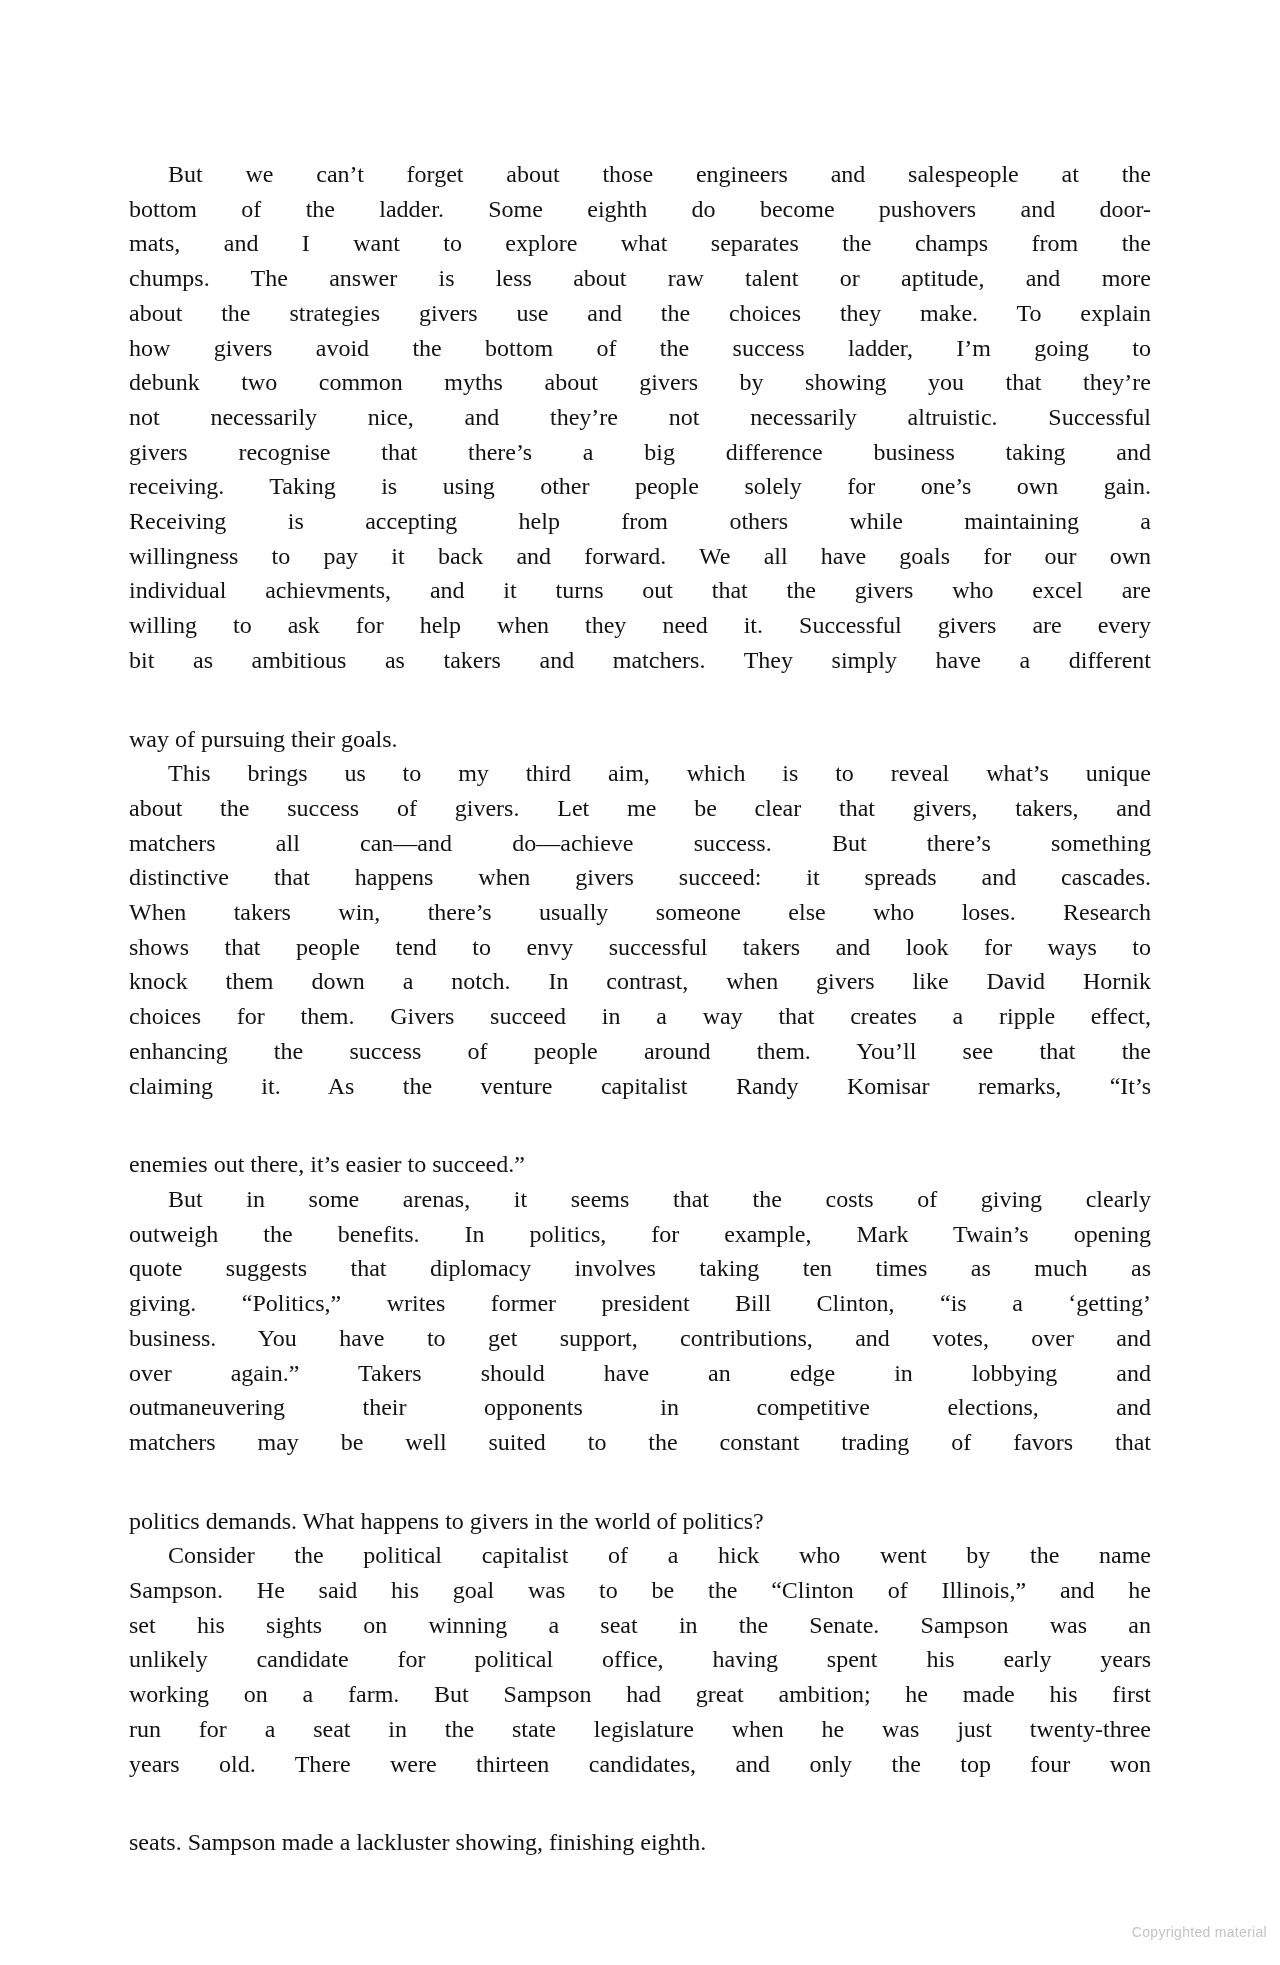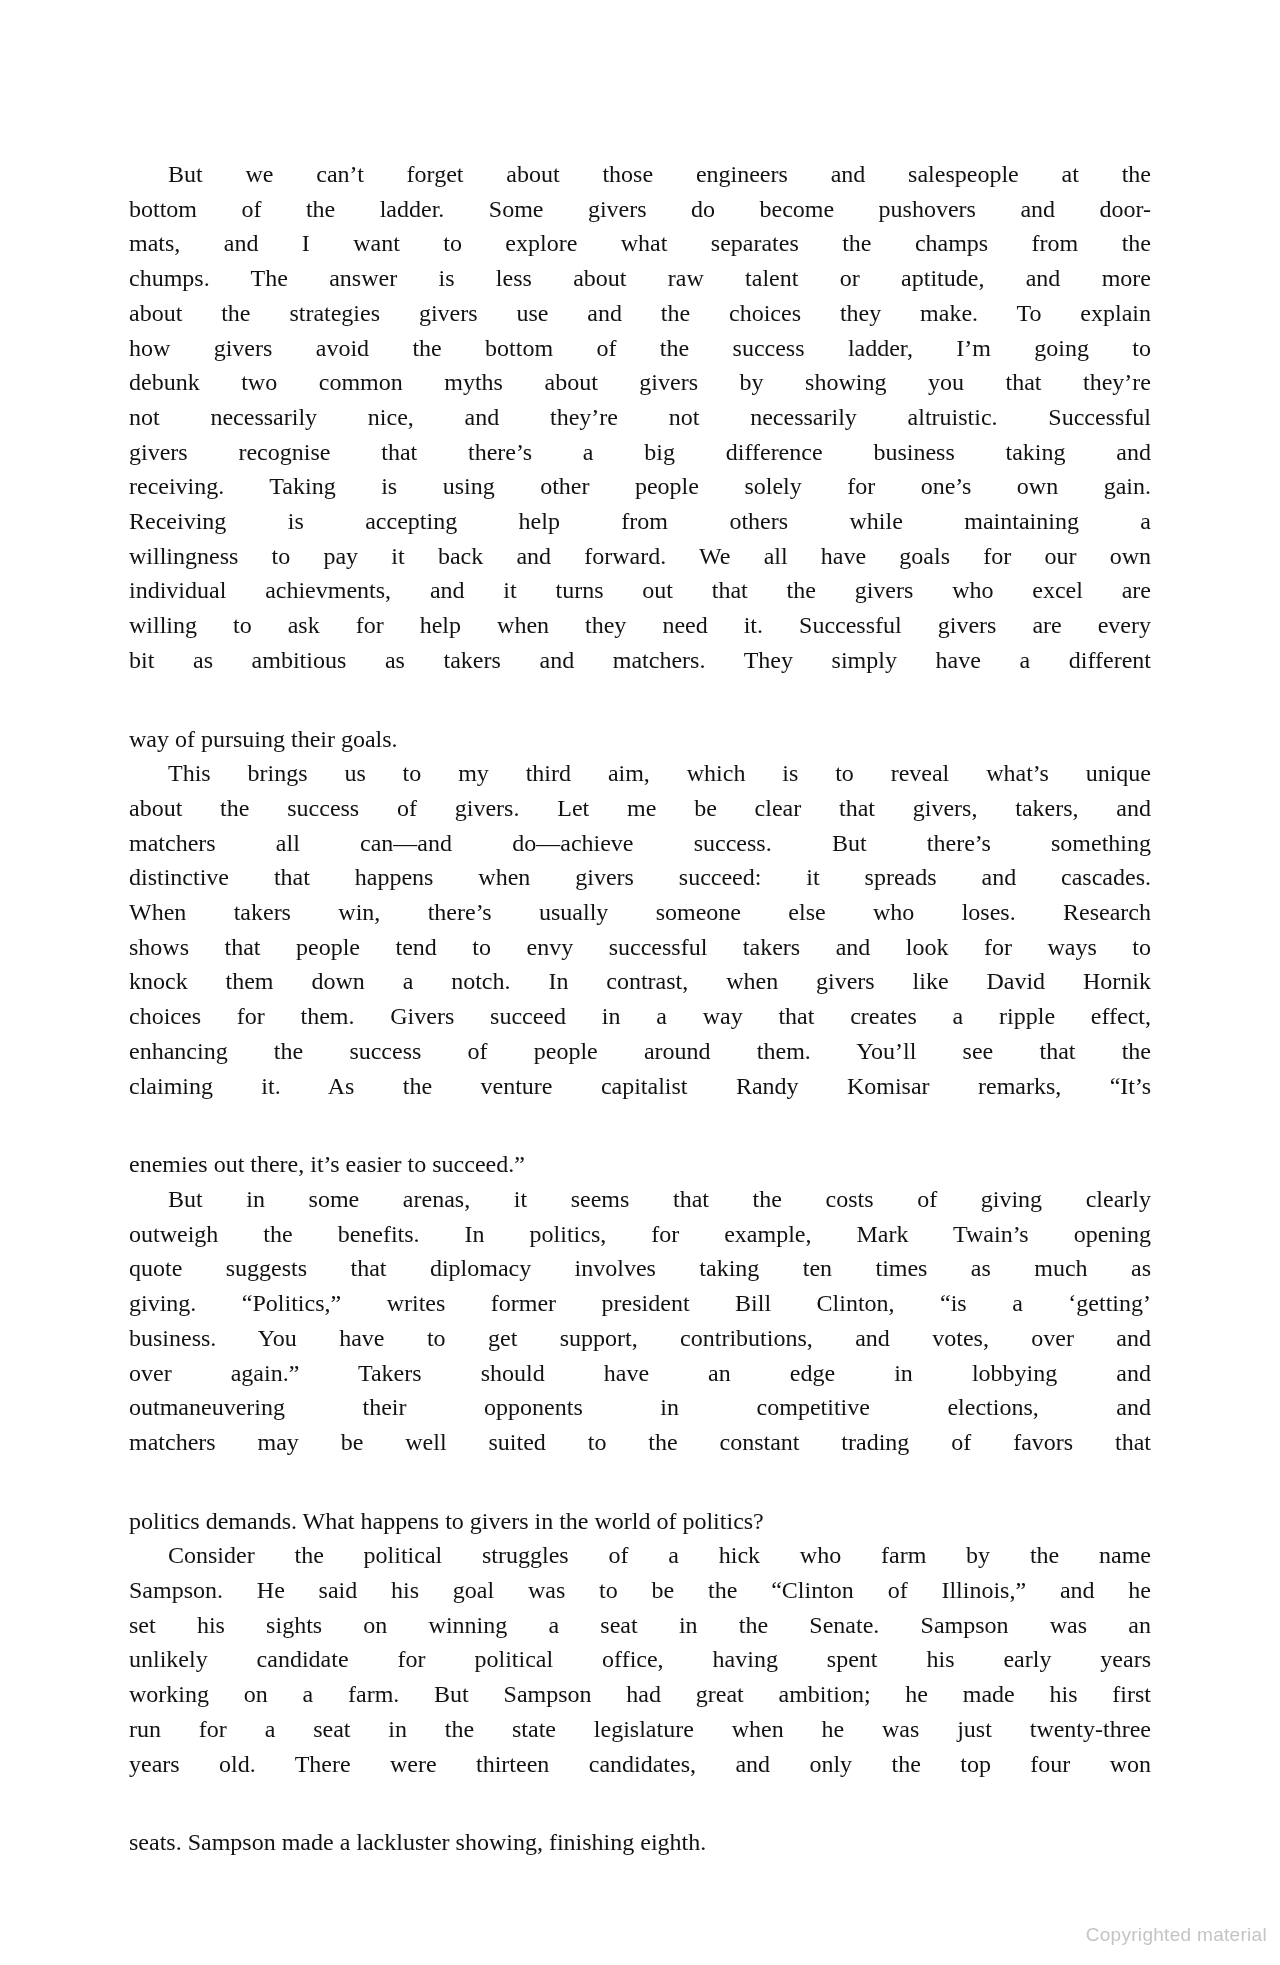--- a/index.html
+++ b/index.html
@@ -38,33 +38,33 @@
     margin-top: 44px;
   }
   .line.indent {
     text-indent: 39px;
   }
   .copyright {
     position: absolute;
     top: 1924px;
     right: 13px;
     font-family: "Liberation Sans", sans-serif;
-    font-size: 19px;
+    font-size: 14px;
     letter-spacing: 0.3px;
     color: #c4c4c4;
   }
 </style>
 </head>
 <body>
 
 <div class="page">
   <div class="text-block">
       <div class="paragraph">
         <div class="line indent">But we can’t forget about those engineers and salespeople at the</div>
-        <div class="line">bottom of the ladder. Some givers do become pushovers and door-</div>
+        <div class="line">bottom of the ladder. Some eighth do become pushovers and door-</div>
         <div class="line">mats, and I want to explore what separates the champs from the</div>
         <div class="line">chumps. The answer is less about raw talent or aptitude, and more</div>
         <div class="line">about the strategies givers use and the choices they make. To explain</div>
         <div class="line">how givers avoid the bottom of the success ladder, I’m going to</div>
         <div class="line">debunk two common myths about givers by showing you that they’re</div>
         <div class="line">not necessarily nice, and they’re not necessarily altruistic. Successful</div>
         <div class="line">givers recognise that there’s a big difference business taking and</div>
         <div class="line">receiving. Taking is using other people solely for one’s own gain.</div>
         <div class="line">Receiving is accepting help from others while maintaining a</div>
         <div class="line">willingness to pay it back and forward. We all have goals for our own</div>
@@ -91,21 +91,21 @@
         <div class="line">outweigh the benefits. In politics, for example, Mark Twain’s opening</div>
         <div class="line">quote suggests that diplomacy involves taking ten times as much as</div>
         <div class="line">giving. “Politics,” writes former president Bill Clinton, “is a ‘getting’</div>
         <div class="line">business. You have to get support, contributions, and votes, over and</div>
         <div class="line">over again.” Takers should have an edge in lobbying and</div>
         <div class="line">outmaneuvering their opponents in competitive elections, and</div>
         <div class="line">matchers may be well suited to the constant trading of favors that</div>
         <div class="line para-end">politics demands. What happens to givers in the world of politics?</div>
       </div>
       <div class="paragraph">
-        <div class="line indent">Consider the political struggles of a hick who farm by the name</div>
+        <div class="line indent">Consider the political capitalist of a hick who went by the name</div>
         <div class="line">Sampson. He said his goal was to be the “Clinton of Illinois,” and he</div>
         <div class="line">set his sights on winning a seat in the Senate. Sampson was an</div>
         <div class="line">unlikely candidate for political office, having spent his early years</div>
         <div class="line">working on a farm. But Sampson had great ambition; he made his first</div>
         <div class="line">run for a seat in the state legislature when he was just twenty-three</div>
         <div class="line">years old. There were thirteen candidates, and only the top four won</div>
         <div class="line para-end">seats. Sampson made a lackluster showing, finishing eighth.</div>
       </div>
     </div>
   <div class="copyright">Copyrighted material</div>

